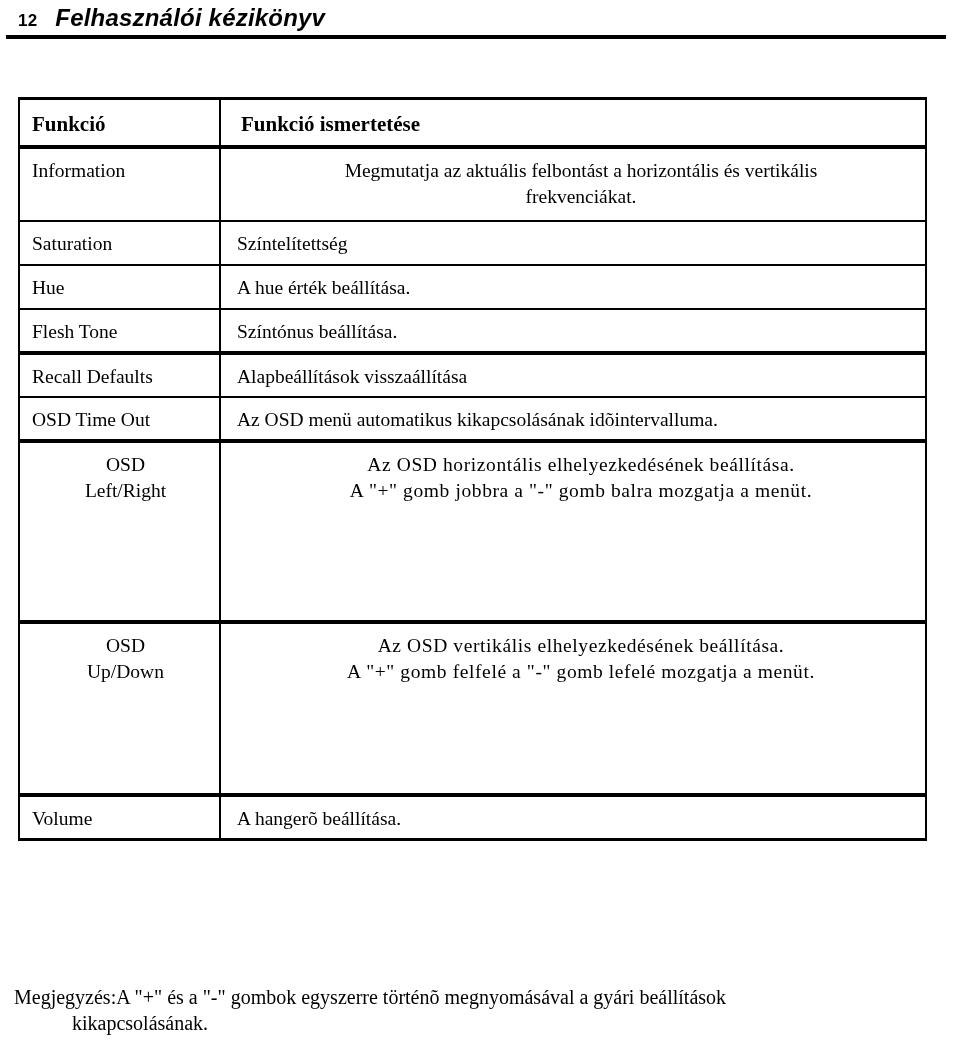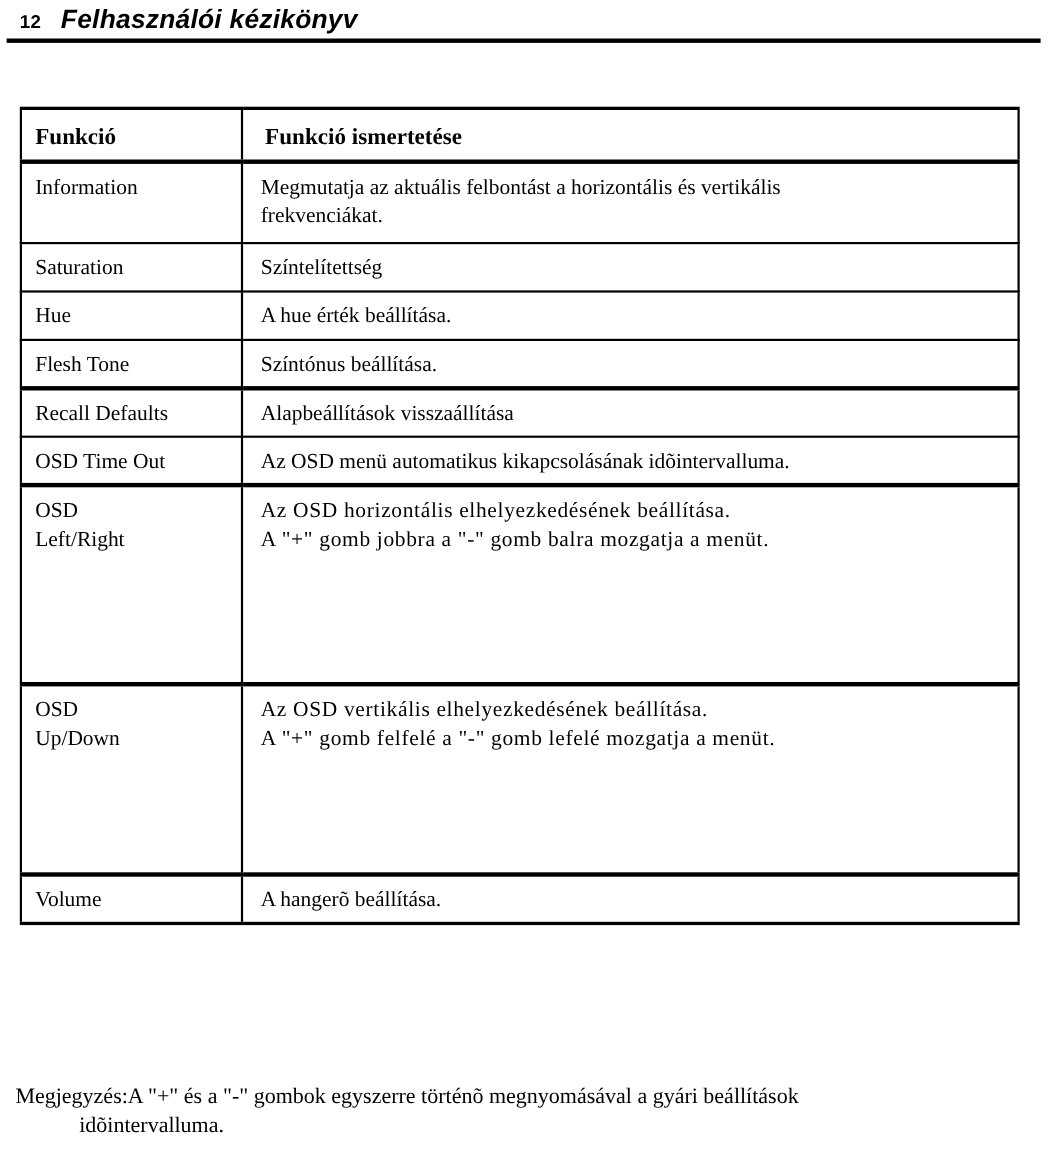--- a/index.html
+++ b/index.html
@@ -96,21 +96,21 @@
   .h-head    { height: 35px; }
   .h-info    { height: 74px; }
   .h-std     { height: 44px; }
   .h-lang    { height: 80px; }
   .h-recall  { height: 44px; }
   .h-timeout { height: 44px; }
   .h-lr      { height: 181px; }
   .h-ud      { height: 173px; }
   .h-vol     { height: 44px; }
 
-  .cell-line { display: block; white-space: pre; }
+  .cell-line { display: block; white-space: pre; text-align: center; }
   .mono-ish  { letter-spacing: 0.6px; }
 
   
   .note {
     position: absolute;
     left: 14px;
     top: 984px;
     width: 938px;
     font-size: 20px;
     line-height: 1.32;
@@ -199,14 +199,14 @@
       <td>Volume</td>
       <td class="desc-cell">A hangerõ beállítása.</td>
     </tr>
   </tbody>
 </table>
 
 <div class="note">
   <span class="note-line1">
     <span class="note-label">Megjegyzés:</span><span>A "+" és a "-" gombok egyszerre történõ megnyomásával a gyári beállítások</span>
   </span>
-  <span class="note-line2">idõintervalluma.</span>
+  <span class="note-line2">kikapcsolásának.</span>
 </div>
 
 </body></html>

